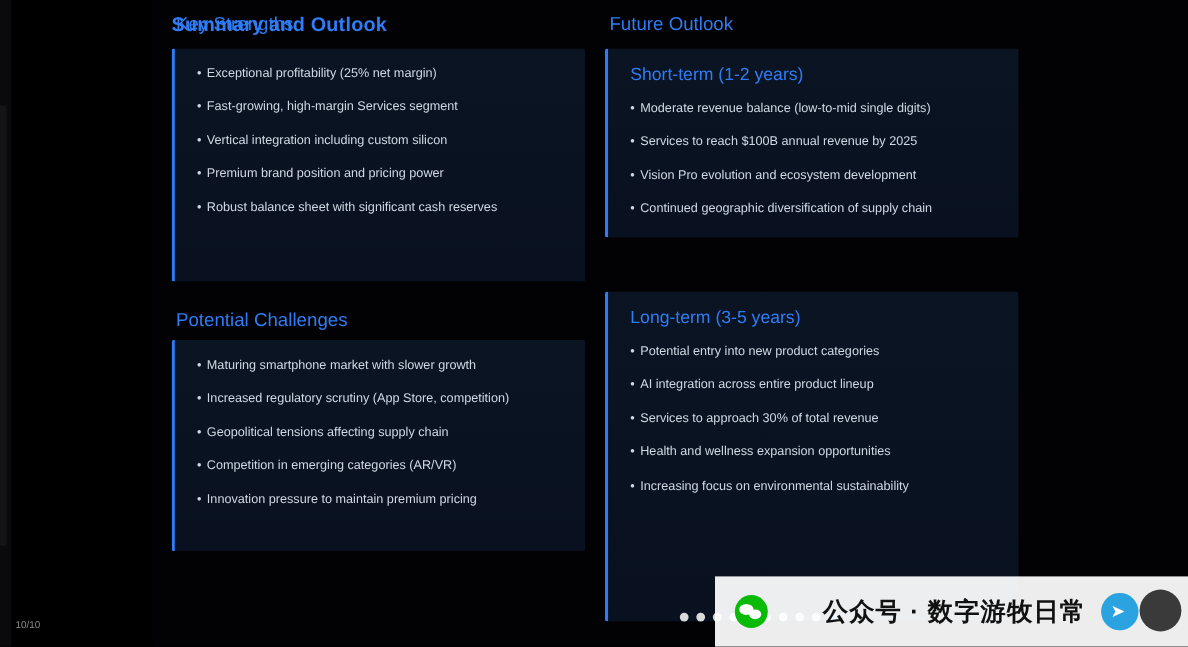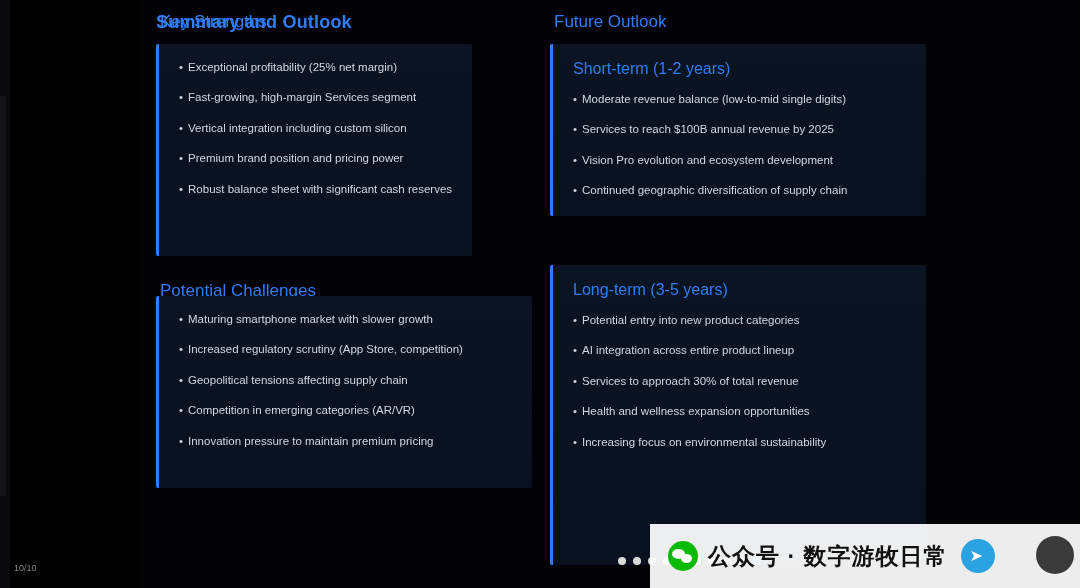--- a/index.html
+++ b/index.html
@@ -78,22 +78,22 @@
   }
   .bullet:last-child { margin-bottom: 0; }
   .bullet .dot { color: #cfd8e3; margin-right: 5px; }
   .sub-head {
     font-size: 16px;
     color: #2f7df6;
     margin: 0 0 14px 0;
     font-weight: normal;
   }
   
-  #strengths-card { position: absolute; left: 16px; top: 44px; width: 316px; height: 212px; }
-  #challenges-card { position: absolute; left: 16px; top: 296px; width: 376px; height: 192px; }
+  #strengths-card { position: absolute; left: 16px; top: 44px; width: 376px; height: 212px; }
+  #challenges-card { position: absolute; left: 16px; top: 309px; width: 376px; height: 192px; }
   #challenges-head { position: absolute; left: 18px; top: 281px; }
   #short-card { position: absolute; left: 410px; top: 44px; width: 376px; height: 172px; }
   #long-card { position: absolute; left: 410px; top: 265px; width: 376px; height: 300px; }
 
   .section-head-abs { position: absolute; }
   #strengths-head { left: 18px; top: 12px; }
   #outlook-head { left: 412px; top: 12px; }
 
   
   .dots {
@@ -149,20 +149,21 @@
     border-radius: 50%;
   }
   .wechat-icon::before { width: 13px; height: 10px; left: 4px; top: 8px; }
   .wechat-icon::after { width: 11px; height: 9px; left: 13px; top: 13px; }
   .wm-text {
     font-size: 23px;
     color: #111;
     font-weight: bold;
     letter-spacing: 1px;
     white-space: nowrap;
+    margin-left: 40px;
   }
   .tg-icon {
     width: 34px; height: 34px;
     border-radius: 50%;
     background: #2aa3e0;
     position: relative;
     flex: none;
     margin-left: 4px;
   }
   .tg-icon::after {

